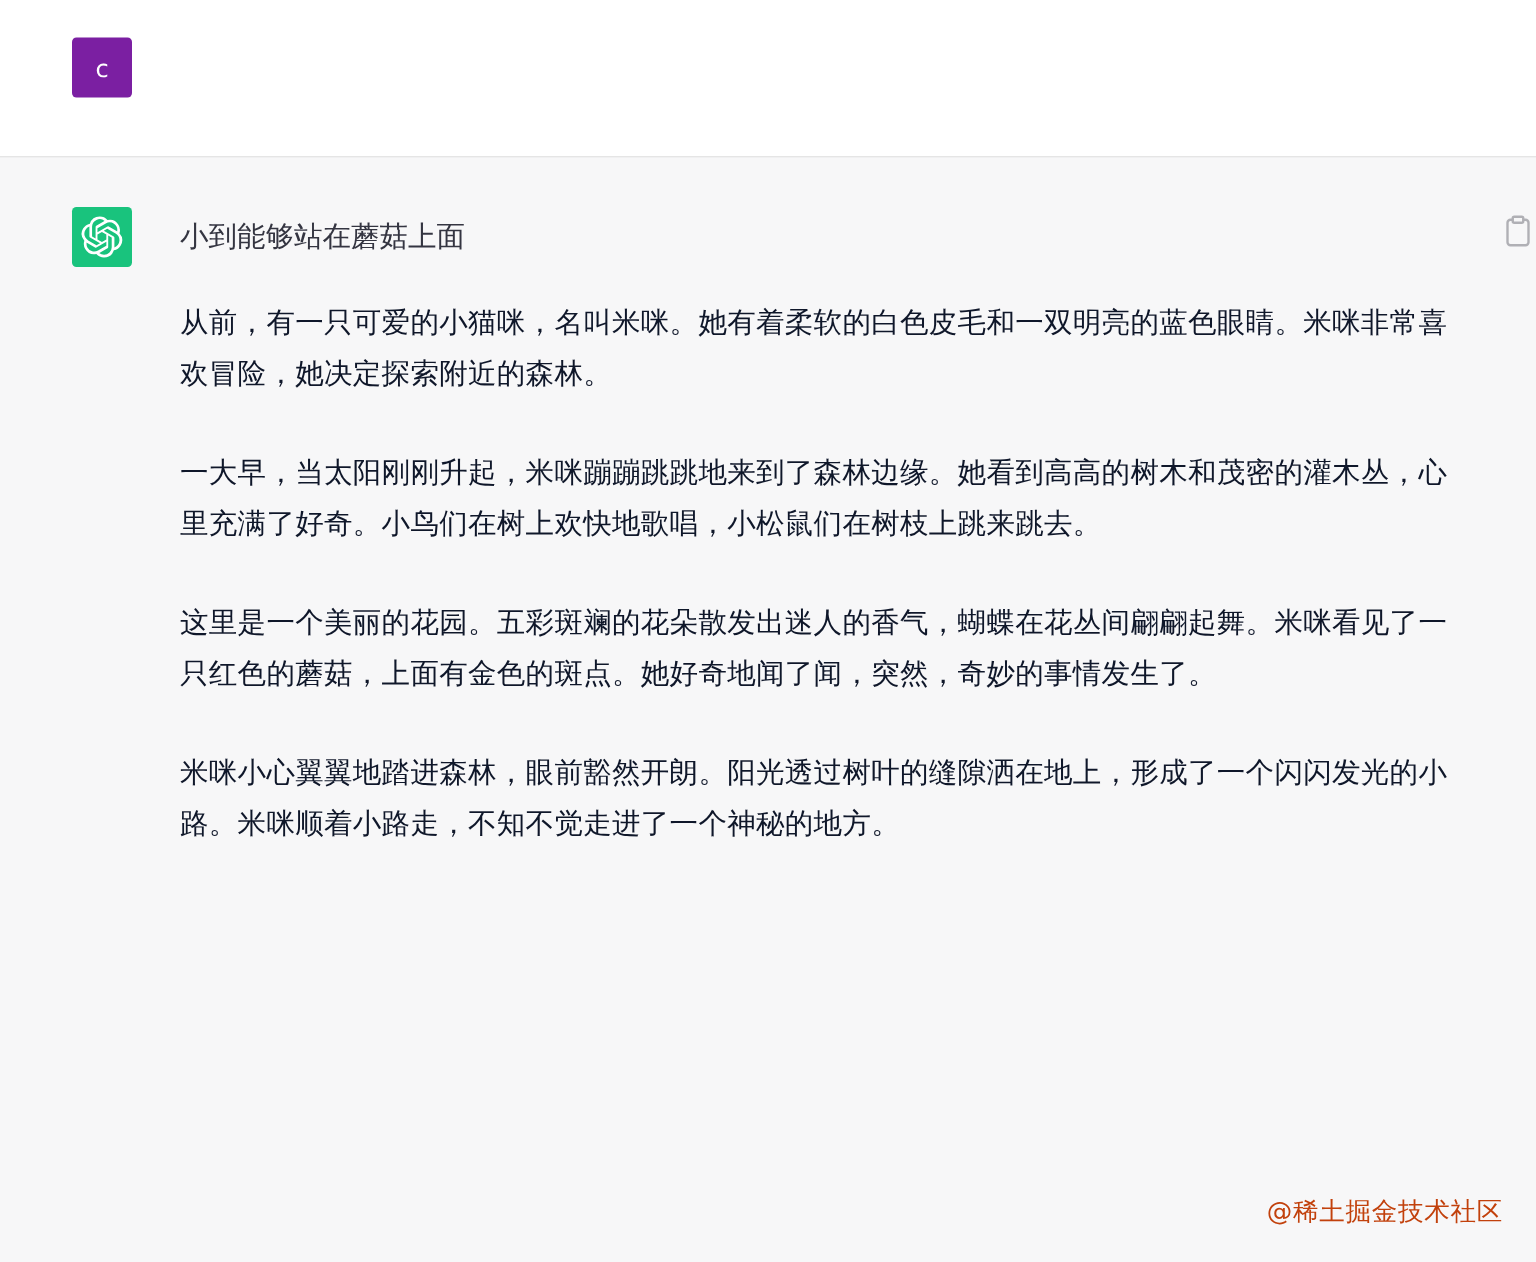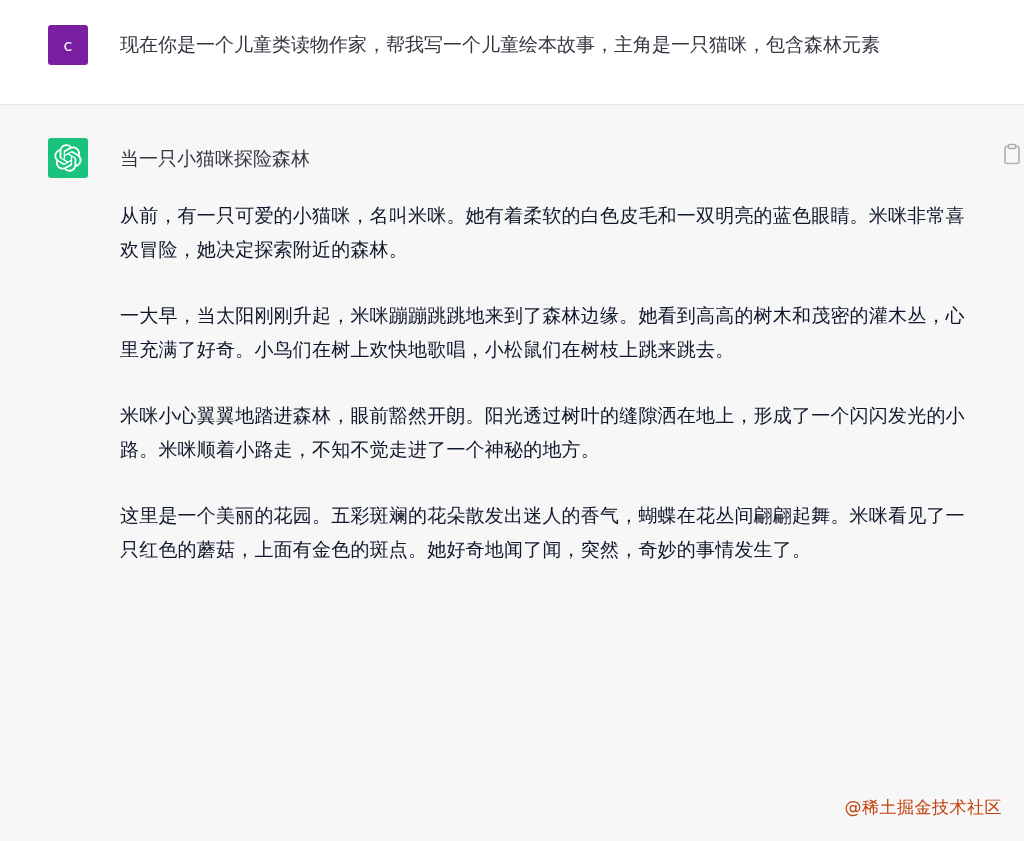--- a/index.html
+++ b/index.html
@@ -91,37 +91,36 @@
       letter-spacing: 0.5px;
     }
   </style>
 </head>
 <body>
 
 <div class="msg-user">
   <div class="avatar-user">
     <span>c</span>
   </div>
-  <div class="user-text">现在你是一个儿童类读物作家，帮我写一个儿童绘本故事，主角是一只猫咪，包含森林元素</div>
 </div>
 
 <div class="msg-assistant">
   <div class="avatar-bot">
     <svg viewBox="0 0 41 41" fill="none">
       <path fill="#ffffff" d="M37.532 16.87a9.963 9.963 0 0 0-.856-8.184 10.078 10.078 0 0 0-10.855-4.835A9.964 9.964 0 0 0 18.306.5a10.079 10.079 0 0 0-9.614 6.977 9.967 9.967 0 0 0-6.664 4.834 10.08 10.08 0 0 0 1.24 11.817 9.965 9.965 0 0 0 .856 8.185 10.079 10.079 0 0 0 10.855 4.835 9.965 9.965 0 0 0 7.516 3.35 10.078 10.078 0 0 0 9.617-6.981 9.967 9.967 0 0 0 6.663-4.834 10.079 10.079 0 0 0-1.243-11.813ZM22.498 37.886a7.474 7.474 0 0 1-4.799-1.735c.061-.033.168-.091.237-.134l7.964-4.6a1.294 1.294 0 0 0 .655-1.134V19.054l3.366 1.944a.12.12 0 0 1 .066.092v9.299a7.505 7.505 0 0 1-7.49 7.496ZM6.392 31.006a7.471 7.471 0 0 1-.894-5.023c.06.036.162.099.237.141l7.964 4.6a1.297 1.297 0 0 0 1.308 0l9.724-5.614v3.888a.12.12 0 0 1-.048.103l-8.051 4.649a7.504 7.504 0 0 1-10.24-2.744ZM4.297 13.62A7.469 7.469 0 0 1 8.2 10.333c0 .068-.004.19-.004.274v9.201a1.294 1.294 0 0 0 .654 1.132l9.723 5.614-3.366 1.944a.12.12 0 0 1-.114.01L7.04 23.856a7.504 7.504 0 0 1-2.743-10.237Zm27.658 6.437-9.724-5.615 3.367-1.943a.121.121 0 0 1 .113-.01l8.052 4.648a7.498 7.498 0 0 1-1.158 13.528v-9.476a1.293 1.293 0 0 0-.65-1.132Zm3.35-5.043c-.059-.037-.162-.099-.236-.141l-7.965-4.6a1.298 1.298 0 0 0-1.308 0l-9.723 5.614v-3.888a.12.12 0 0 1 .048-.103l8.05-4.645a7.497 7.497 0 0 1 11.135 7.763Zm-21.063 6.929-3.367-1.944a.12.12 0 0 1-.065-.092v-9.299a7.497 7.497 0 0 1 12.293-5.756 6.94 6.94 0 0 0-.236.134l-7.965 4.6a1.294 1.294 0 0 0-.654 1.132l-.006 11.225Zm1.829-3.943 4.33-2.501 4.332 2.5v5l-4.331 2.5-4.331-2.5V18Z"></path>
     </svg>
   </div>
 
   <svg class="copy-btn" viewBox="0 0 18 22" fill="none">
     <rect x="2" y="3.5" width="14" height="17" rx="2" stroke="#b0b0b5" stroke-width="1.6"></rect>
     <rect x="5.5" y="1.5" width="7" height="4" rx="1" stroke="#b0b0b5" stroke-width="1.6" fill="#f7f7f8"></rect>
   </svg>
 
   <div class="bot-content">
-    <div class="story-title">当一只小猫咪探险森林</div>
+    <div class="story-title">小到能够站在蘑菇上面</div>
     <p class="para">从前，有一只可爱的小猫咪，名叫米咪。她有着柔软的白色皮毛和一双明亮的蓝色眼睛。米咪非常喜欢冒险，她决定探索附近的森林。</p>
     <p class="para">一大早，当太阳刚刚升起，米咪蹦蹦跳跳地来到了森林边缘。她看到高高的树木和茂密的灌木丛，心里充满了好奇。小鸟们在树上欢快地歌唱，小松鼠们在树枝上跳来跳去。</p>
+    <p class="para">这里是一个美丽的花园。五彩斑斓的花朵散发出迷人的香气，蝴蝶在花丛间翩翩起舞。米咪看见了一只红色的蘑菇，上面有金色的斑点。她好奇地闻了闻，突然，奇妙的事情发生了。</p>
     <p class="para">米咪小心翼翼地踏进森林，眼前豁然开朗。阳光透过树叶的缝隙洒在地上，形成了一个闪闪发光的小路。米咪顺着小路走，不知不觉走进了一个神秘的地方。</p>
-    <p class="para">这里是一个美丽的花园。五彩斑斓的花朵散发出迷人的香气，蝴蝶在花丛间翩翩起舞。米咪看见了一只红色的蘑菇，上面有金色的斑点。她好奇地闻了闻，突然，奇妙的事情发生了。</p>
   </div>
 </div>
 
 <div class="watermark">@稀土掘金技术社区</div>
 
 </body></html>

